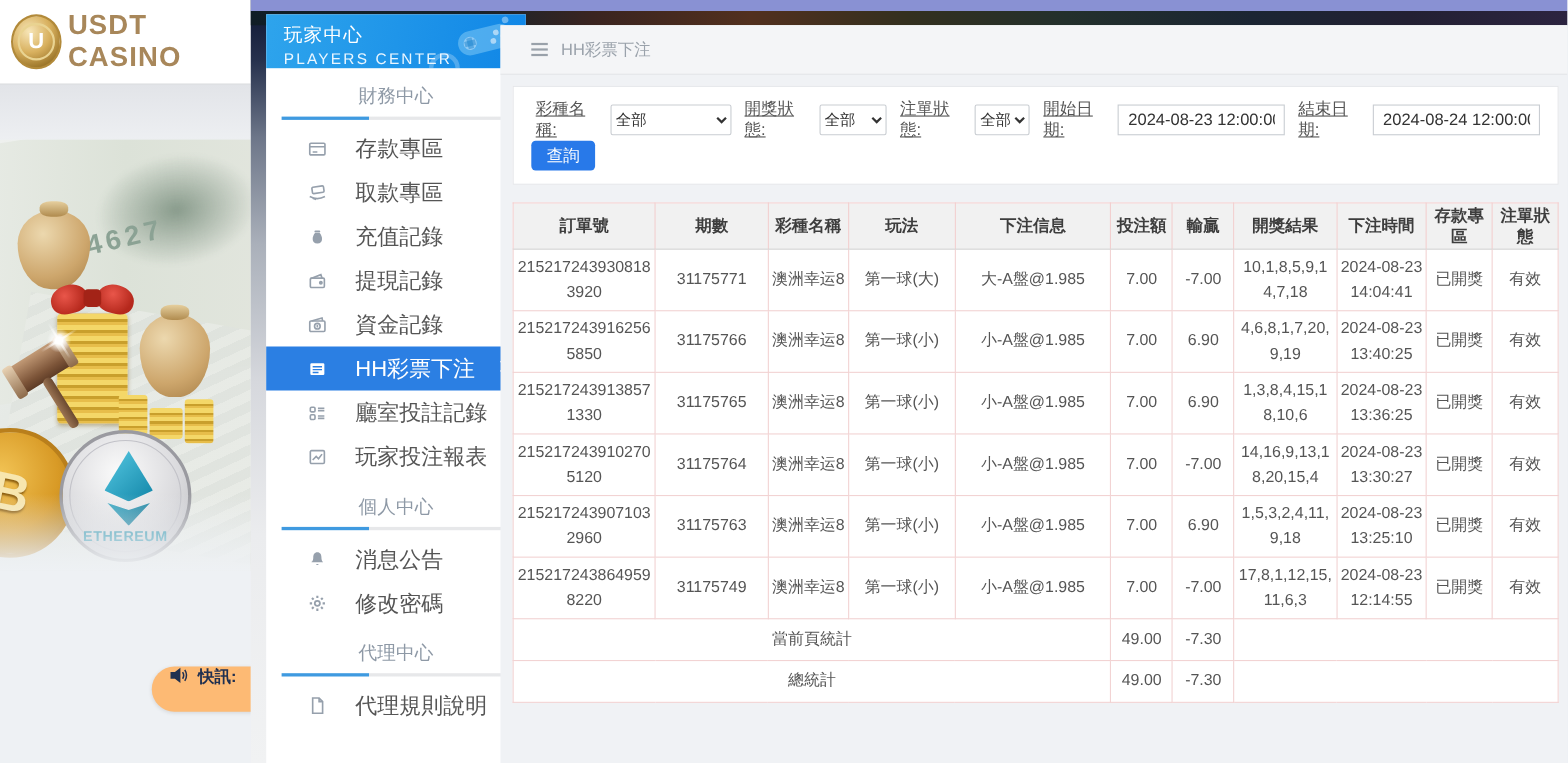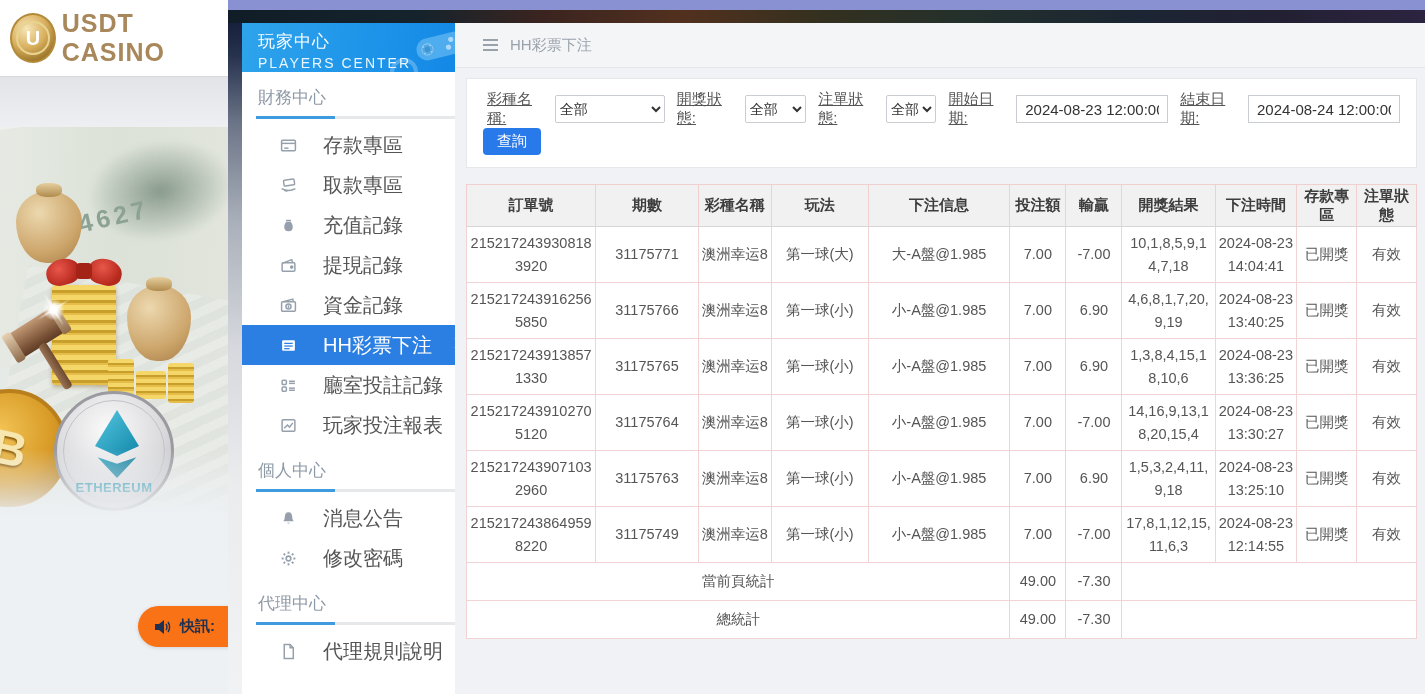--- a/index.html
+++ b/index.html
@@ -41,38 +41,38 @@
   .sparkle:before { content:""; position:absolute; left:12px; top:-6px; width:2px; height:38px; background:linear-gradient(rgba(255,255,255,0),#fff,rgba(255,255,255,0)); }
   .sparkle:after { content:""; position:absolute; left:-6px; top:12px; height:2px; width:38px; background:linear-gradient(90deg,rgba(255,255,255,0),#fff,rgba(255,255,255,0)); }
   .btc { position:absolute; left:-50px; top:262px; width:118px; height:118px; border-radius:50%; background:radial-gradient(circle at 42% 35%, #f2c455, #d89a26 55%, #9a6a14); border:4px solid #b97f1c; display:flex; align-items:center; justify-content:center; }
   .btc span { color:#f7e6ae; font-size:48px; font-weight:bold; transform:rotate(12deg); text-shadow:0 2px 2px #8a5d10; }
   .eth { position:absolute; left:54px; top:264px; width:120px; height:120px; border-radius:50%; background:radial-gradient(circle at 45% 32%, #fbfbfb, #dadadd 55%, #b2b2b8); border:3px solid #9a9aa0; }
   .eth .ring { position:absolute; inset:6px; border:1px solid #c2c2c8; border-radius:50%; }
   .eth .dia-top { position:absolute; left:38px; top:16px; width:44px; height:46px; background:linear-gradient(135deg,#56c8e2,#1286a8); clip-path:polygon(50% 0,100% 78%,50% 100%,0 78%); }
   .eth .dia-bot { position:absolute; left:38px; top:58px; width:44px; height:26px; background:linear-gradient(135deg,#3fb2cc,#0e6f8e); clip-path:polygon(50% 100%,6% 20%,50% 45%,94% 20%); }
   .eth .eth-label { position:absolute; left:0; right:0; top:86px; text-align:center; font-size:13px; font-weight:bold; letter-spacing:.5px; color:#2b93ad; }
   .art-fade { position:absolute; left:0; right:0; bottom:0; height:70px; background:linear-gradient(rgba(238,241,244,0),#eef1f4); }
-  .ticker-pill { position:absolute; left:138px; top:606px; width:92px; height:41px; background:#f97316; border-radius:22px 0 0 22px; box-shadow:0 1px 4px rgba(0,0,0,.12); display:flex; align-items:center; gap:8px; padding-left:16px; }
+  .ticker-pill { position:absolute; left:138px; top:606px; width:92px; height:41px; background:#fdba74; border-radius:22px 0 0 22px; box-shadow:0 1px 4px rgba(0,0,0,.12); display:flex; gap:8px; padding-left:16px; }
   .ticker-pill .txt { font-size:15px; font-weight:bold; color:#203050; }
 
   
   .edge-strip { position:absolute; left:228px; top:0; width:14px; height:694px; background:linear-gradient(#0b1330 0%, #27324e 8%, #6d7689 18%, #aab0ba 32%, #d6d8dd 50%, #ebecee 70%, #f1f2f3 100%); }
   .bar-purple { position:absolute; left:228px; top:0; right:0; height:10px; background:#8991d3; }
   .bar-dark { position:absolute; left:228px; top:10px; right:0; height:13px;
     background:linear-gradient(90deg,#101d26,#15232c 16%,#3a2420 26%,#52301e 38%,#33301f 50%,#23302c 62%,#1b2533 76%,#232033 88%,#2c2440 100%); }
 
   
-  .sidebar { position:absolute; left:242px; top:23px; width:236px; bottom:0; background:#fff; }
+  .sidebar { position:absolute; left:242px; top:13px; width:236px; bottom:0; background:#fff; }
   .sb-header { position:relative; height:49px; background:linear-gradient(100deg,#2ea4ec,#1086e6); overflow:hidden; padding:7px 0 0 16px; }
   .sb-header .t { color:#fff; font-size:17px; letter-spacing:1px; }
   .sb-header .st { color:#eaf6ff; font-size:14px; letter-spacing:2px; margin-top:2px; }
   .gamepad { position:absolute; right:10px; top:6px; transform:rotate(-14deg); opacity:.75; }
   .sb-ring { position:absolute; right:60px; bottom:-14px; width:28px; height:28px; border:4px solid rgba(255,255,255,.25); border-radius:50%; }
   .sb-body { padding:0 14px; }
-  .sec-head { margin:14px 2px 7px; font-size:17px; color:#8e99a6; }
+  .sec-head { margin:14px 2px 7px; font-size:17px; color:#8e99a6;text-align:center; }
   .sec-line { height:3px; margin-bottom:6px; background:linear-gradient(90deg,#3f9ae0 0 38%, #e7e8ea 38% 100%); }
   .menu-item { height:40px; display:flex; align-items:center; gap:26px; padding-left:24px; font-size:20px; color:#555; cursor:pointer; }
   .menu-item .mi { color:#96a0ac; display:flex; }
   .menu-item.active { margin:0 -14px; padding-left:38px; background:#2b7fe3; color:#fff; position:relative; }
   .menu-item.active .mi { color:#fff; }
   .chev { position:absolute; right:18px; top:14px; width:8px; height:8px; border-right:2px solid #fff; border-top:2px solid #fff; transform:rotate(45deg); }
 
   
   .main { position:absolute; left:455px; top:23px; right:0; bottom:0; background:#f0f2f5; }
   .topbar { height:45px; background:#f4f5f7; border-bottom:1px solid #e3e5e8; display:flex; align-items:center; padding-left:28px; gap:12px; }

